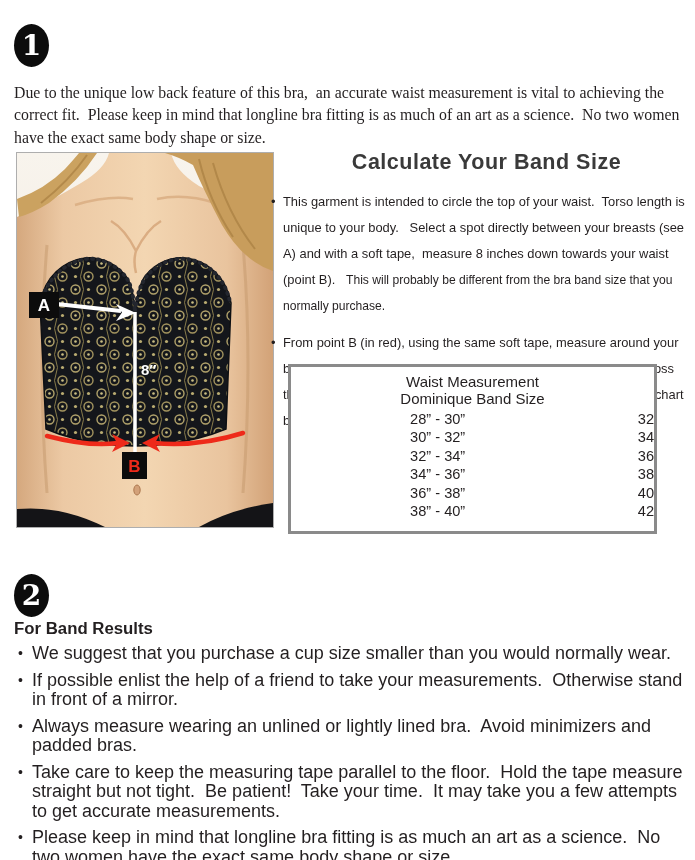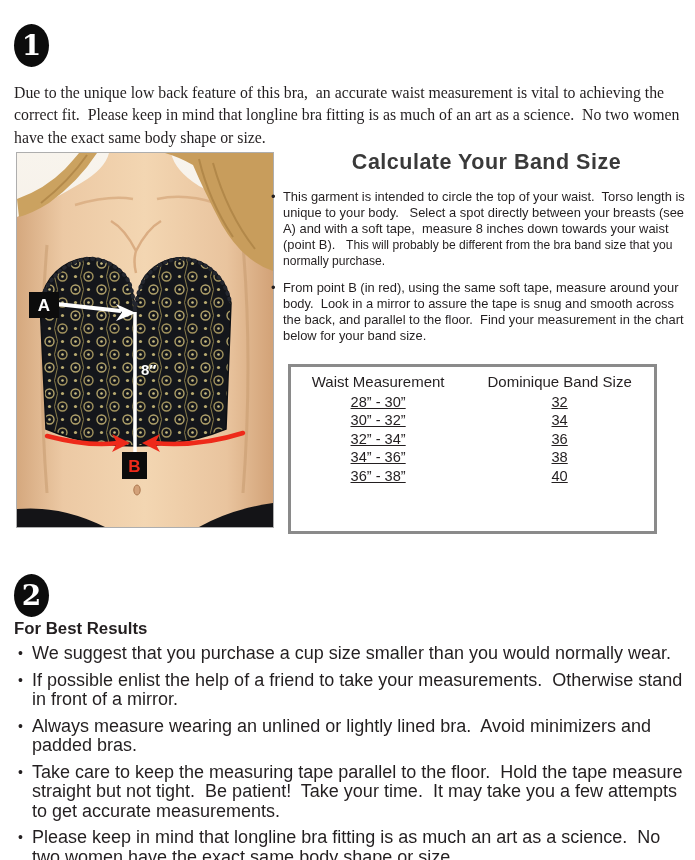--- a/index.html
+++ b/index.html
@@ -22,34 +22,34 @@
     position:absolute;left:16px;top:152px;width:256px;height:374px;
     border:1px solid #aeaeae;box-sizing:content-box;background:#f3ede3;
   }
   .rightcol{position:absolute;left:271px;top:150px;width:424px;}
   .calc-heading{
     margin:0 0 14px 0;padding-left:7px;font-size:21.5px;font-weight:bold;color:#3a3a3a;
     letter-spacing:0.5px;line-height:25px;text-align:center;
   }
   .cbullet{
     position:relative;padding-left:12px;margin:0 0 11px 0;width:412px;
-    font-size:12.9px;line-height:16px;white-space:pre-wrap;
+    font-size:12.9px;line-height:26px;white-space:pre-wrap;
   }
   .cbullet::before{
     content:"\2022";position:absolute;left:0;top:0;font-size:13px;color:#231f20;
   }
   .cnote{font-size:12.1px;}
   .chart{
     position:absolute;left:288px;top:364px;width:363px;height:158px;
     border:3px solid #8a8a8a;background:#ffffff;padding-top:6px;
   }
-  .chart-head{display:flex;font-size:15px;margin-bottom:3px;}
+  .chart-head{display:flex;font-size:15px;margin-bottom:3px;flex-direction:column;}
   .chart-head span{display:block;text-align:center;}
   .chart-row{display:flex;font-size:14.6px;line-height:18.4px;}
-  .chart-row span{display:block;text-align:center;text-decoration:underline;}
+  .chart-row span{display:block;text-align:right;}
   .colw{flex:0 0 48%;}
   .colb{flex:1 1 auto;}
   .best-heading{
     position:absolute;left:14px;top:619px;margin:0;font-size:16.8px;font-weight:bold;
     color:#231f20;line-height:20px;
   }
   .bullets2{position:absolute;left:16px;top:644px;width:674px;}
   .bbullet{
     position:relative;padding-left:16px;margin:0 0 7px 0;
     font-size:18px;line-height:19.5px;white-space:pre-wrap;
@@ -164,24 +164,28 @@
       <span class="colb">36</span>
     </div>
     <div class="chart-row">
       <span class="colw">34” - 36”</span>
       <span class="colb">38</span>
     </div>
     <div class="chart-row">
       <span class="colw">36” - 38”</span>
       <span class="colb">40</span>
     </div>
+    <div class="chart-row">
+      <span class="colw">38” - 40”</span>
+      <span class="colb">42</span>
+    </div>
   </div>
 
   <div class="badge badge2">2</div>
-  <h2 class="best-heading">For Best Results</h2>
+  <h2 class="best-heading">For Band Results</h2>
 
   <div class="bullets2">
     <div class="bbullet">We suggest that you purchase a cup size smaller than you would normally wear.</div>
     <div class="bbullet">If possible enlist the help of a friend to take your measurements.  Otherwise stand in front of a mirror.</div>
     <div class="bbullet">Always measure wearing an unlined or lightly lined bra.  Avoid minimizers and padded bras.</div>
     <div class="bbullet">Take care to keep the measuring tape parallel to the floor.  Hold the tape measure straight but not tight.  Be patient!  Take your time.  It may take you a few attempts to get accurate measurements.</div>
     <div class="bbullet">Please keep in mind that longline bra fitting is as much an art as a science.  No two women have the exact same body shape or size.</div>
   </div>
 
 </div>

